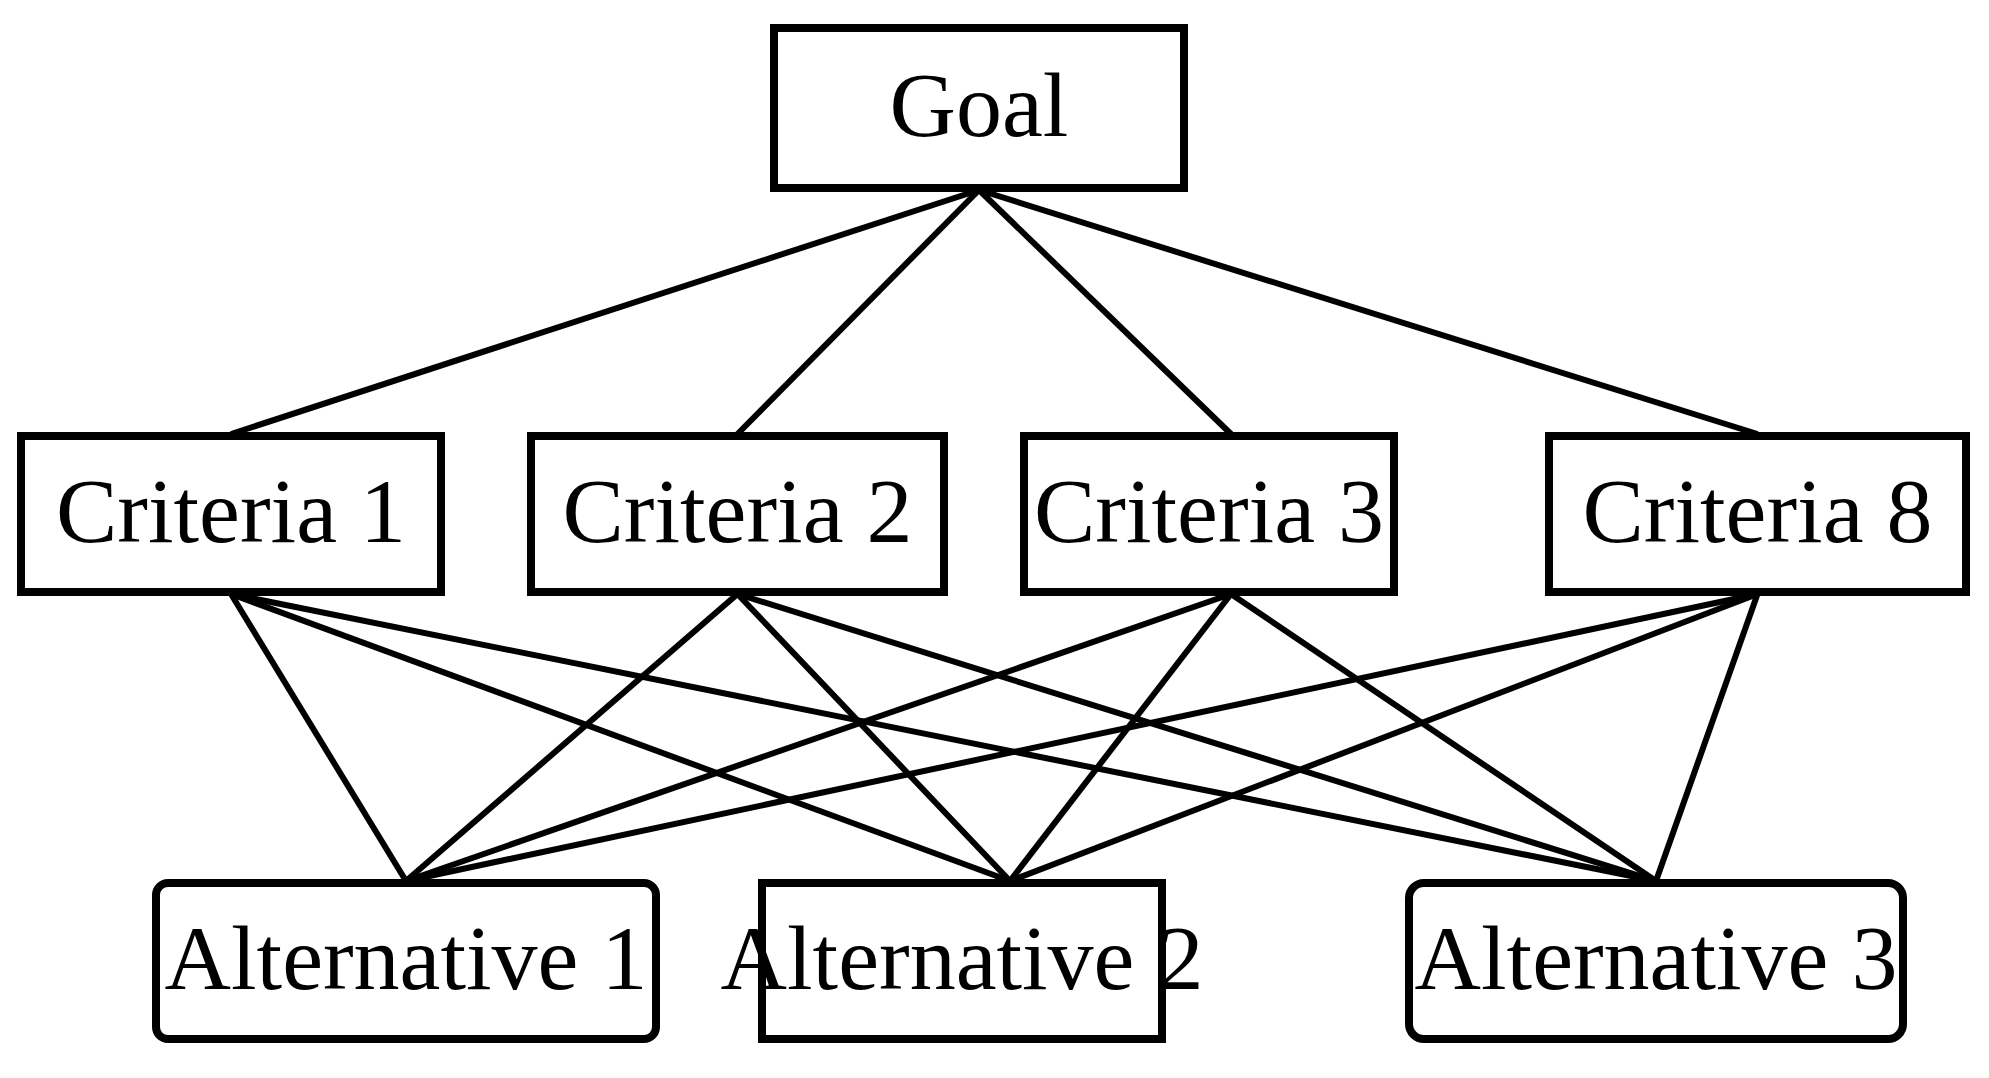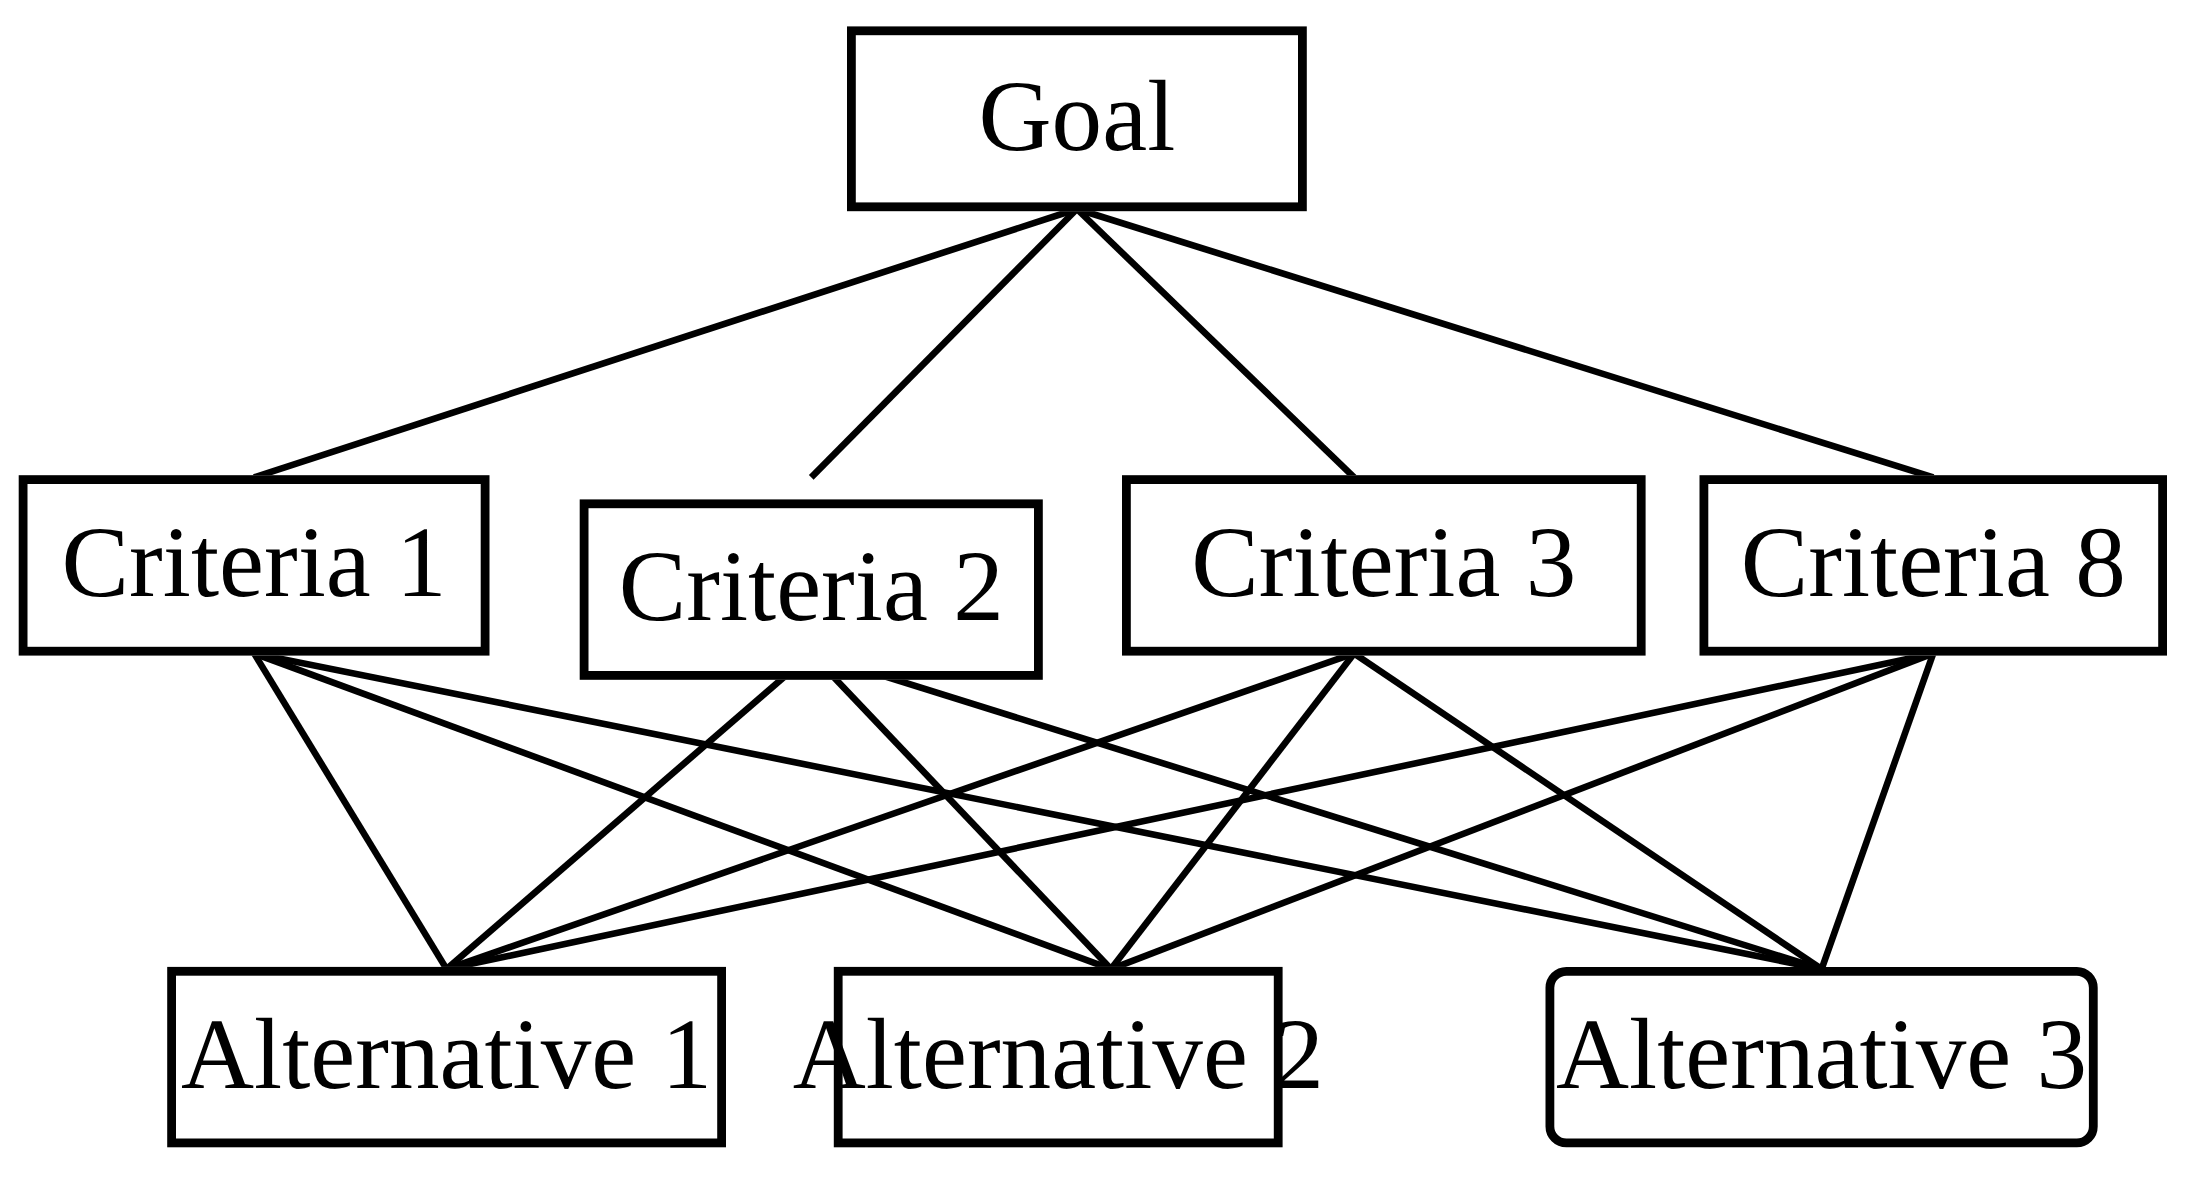--- a/index.html
+++ b/index.html
@@ -35,24 +35,24 @@
     line-height: 1;
     color: #000000;
     white-space: nowrap;
   }
   .node span {
     display: inline-block;
     padding-bottom: 6px; 
   }
   .goal { left: 770px; top: 24px;  width: 418px; height: 168px; }
   .c1   { left: 17px;   top: 432px; width: 428px; height: 164px; align-items: center; }
-  .c2   { left: 527px;  top: 432px; width: 421px; height: 164px; margin-top: 22px; }
-  .c3   { left: 1020px; top: 432px; width: 476px; height: 164px; }
+  .c2   { left: 527px;  top: 432px; width: 421px; height: 164px; }
+  .c3   { left: 1020px; top: 432px; width: 378px; height: 164px; }
   .c4   { left: 1545px; top: 432px; width: 425px; height: 164px; }
-  .a1   { left: 152px;  top: 879px; width: 508px; height: 164px; }
+  .a1   { left: 152px;  top: 879px; width: 508px; height: 164px; border-radius: 16px; }
   .a2   { left: 758px;  top: 879px; width: 408px; height: 164px; }
   .a3   { left: 1405px; top: 879px; width: 502px; height: 164px; border-radius: 19px; }
 </style>
 </head>
 <body>
 
 <div class="diagram">
 
   <svg class="edges-svg" id="edges-svg" xmlns="http://www.w3.org/2000/svg">
       <line x1="979" y1="190" x2="231" y2="434" stroke="#000000" stroke-width="6"></line>

